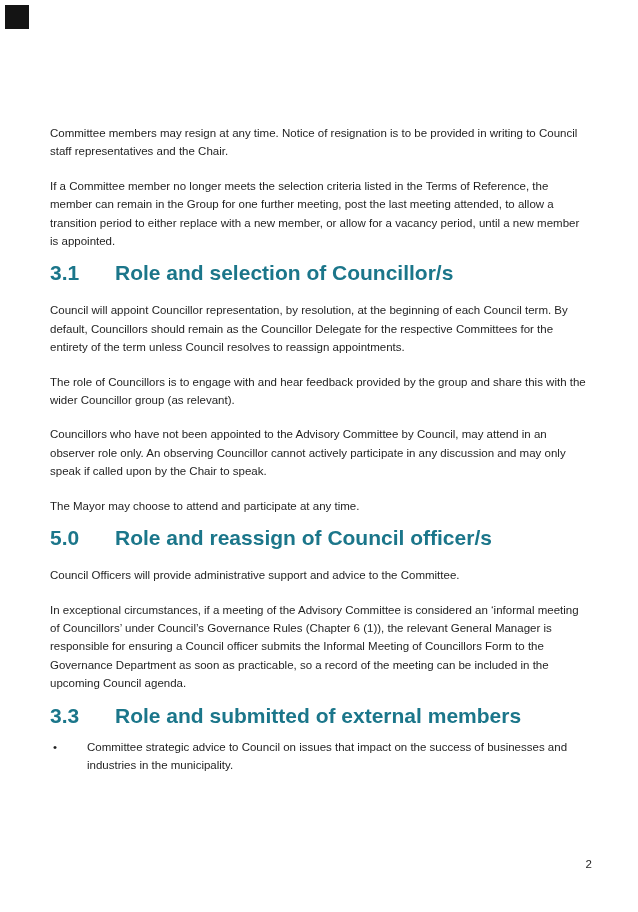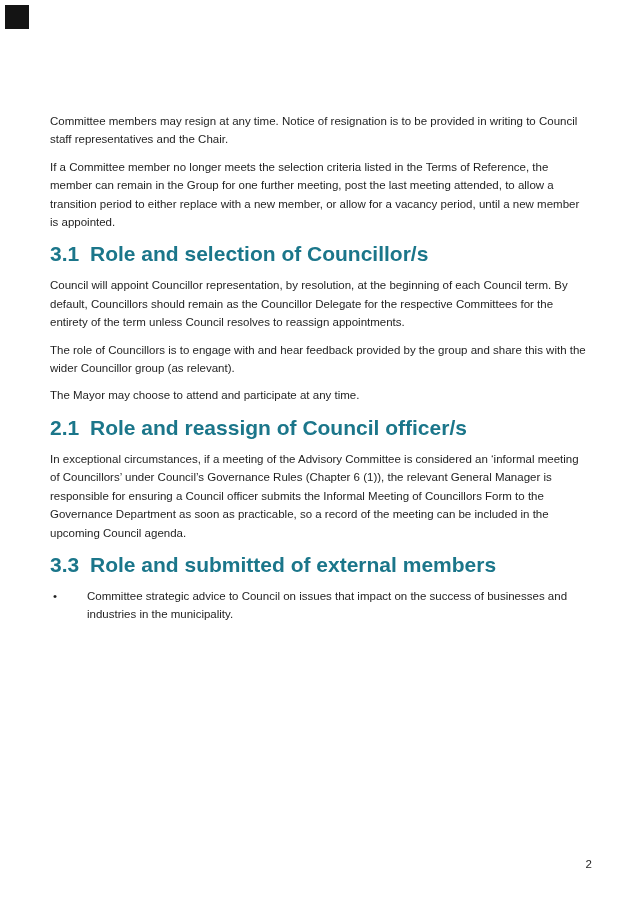--- a/index.html
+++ b/index.html
@@ -22,31 +22,32 @@
     position: absolute;
     top: 5px;
     left: 5px;
     width: 24px;
     height: 24px;
     background: #141414;
   }
   p.body {
     font-size: 11.5px;
     line-height: 18.4px;
-    margin: 4px 0 9px 0;
+    margin: 16px 0 9px 0;
     color: #1f1f1f;
   }
   h2.section-heading {
     display: flex;
     align-items: baseline;
     margin: 10px 0 10px 0;
     font-size: 21px;
     line-height: 25px;
     font-weight: bold;
     color: #1b768a;
+    gap: 25px;
   }
   h2.section-heading .h-num {
     flex: 0 0 40px;
   }
   ul.bullet-list {
     list-style: none;
     margin: 0 0 9px 0;
     padding: 0;
   }
   ul.bullet-list li {
@@ -78,26 +79,28 @@
 
   <p class="body">Committee members may resign at any time. Notice of resignation is to be provided in writing to Council staff representatives and the Chair.</p>
   <p class="body">If a Committee member no longer meets the selection criteria listed in the Terms of Reference, the member can remain in the Group for one further meeting, post the last meeting attended, to allow a transition period to either replace with a new member, or allow for a vacancy period, until a new member is appointed.</p>
 
   <h2 class="section-heading">
     <span class="h-num">3.1</span>
     <span class="h-title">Role and selection of Councillor/s</span>
   </h2>
   <p class="body">Council will appoint Councillor representation, by resolution, at the beginning of each Council term. By default, Councillors should remain as the Councillor Delegate for the respective Committees for the entirety of the term unless Council resolves to reassign appointments.</p>
   <p class="body">The role of Councillors is to engage with and hear feedback provided by the group and share this with the wider Councillor group (as relevant).</p>
+  <p class="body">Councillors who have not been appointed to the Advisory Committee by Council, may attend in an observer role only. An observing Councillor cannot actively participate in any discussion and may only speak if called upon by the Chair to speak.</p>
   <p class="body">The Mayor may choose to attend and participate at any time.</p>
 
   <h2 class="section-heading">
-    <span class="h-num">2.1</span>
+    <span class="h-num">5.0</span>
     <span class="h-title">Role and reassign of Council officer/s</span>
   </h2>
+  <p class="body">Council Officers will provide administrative support and advice to the Committee.</p>
   <p class="body">In exceptional circumstances, if a meeting of the Advisory Committee is considered an ‘informal meeting of Councillors’ under Council’s Governance Rules (Chapter 6 (1)), the relevant General Manager is responsible for ensuring a Council officer submits the Informal Meeting of Councillors Form to the Governance Department as soon as practicable, so a record of the meeting can be included in the upcoming Council agenda.</p>
 
   <h2 class="section-heading">
     <span class="h-num">3.3</span>
     <span class="h-title">Role and submitted of external members</span>
   </h2>
 
   <ul class="bullet-list">
     <li>
       <span class="bullet-marker">•</span>

